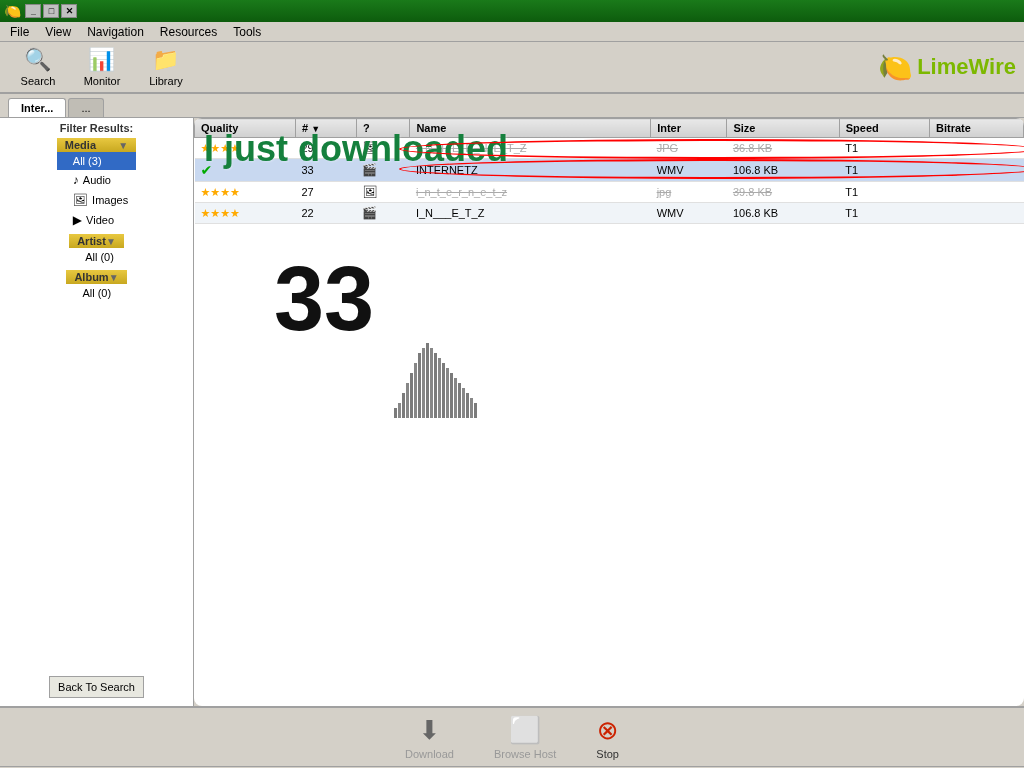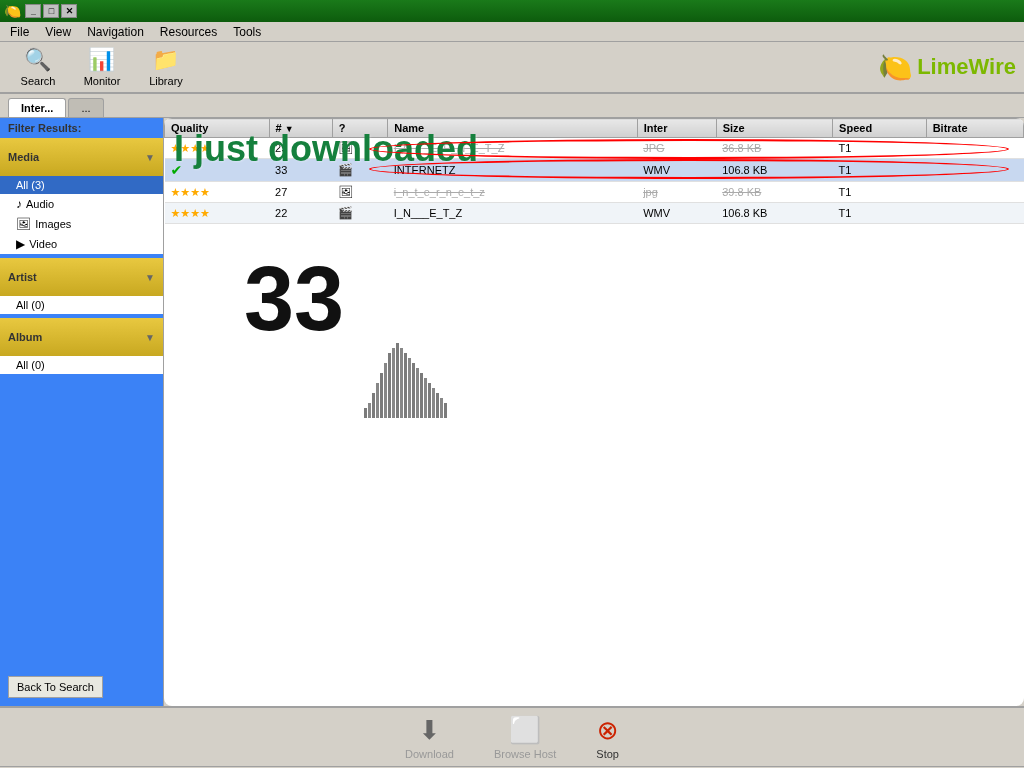--- a/index.html
+++ b/index.html
@@ -78,36 +78,37 @@
     .tab.active { background: white; font-weight: bold; }
 
     
     #main-layout {
       display: flex;
       height: calc(768px - 22px - 20px - 52px - 24px - 32px - 30px);
     }
 
     
     #sidebar {
-      width: 164px;
-      background: #3b82f6;
+      width: 194px;
+      background: #ffffff;
       border-right: 1px solid #a0a0a0;
       display: flex;
       flex-direction: column;
       overflow: hidden;
+      align-items: center;
     }
     .filter-label {
       padding: 4px 8px; font-size: 11px; font-weight: bold; color: #333;
     }
     .sidebar-section {
       margin-bottom: 4px;
     }
     .sidebar-header {
       background: linear-gradient(to bottom, #e8c840, #c8a820);
-      padding: 13px 8px;
+      padding: 1px 8px;
       font-size: 11px;
       font-weight: bold;
       color: #333;
       display: flex;
       align-items: center;
       justify-content: space-between;
     }
     .sidebar-header .filter-icon { font-size: 10px; color: #666; cursor: pointer; }
     .sidebar-list { background: white; }
     .sidebar-item {

